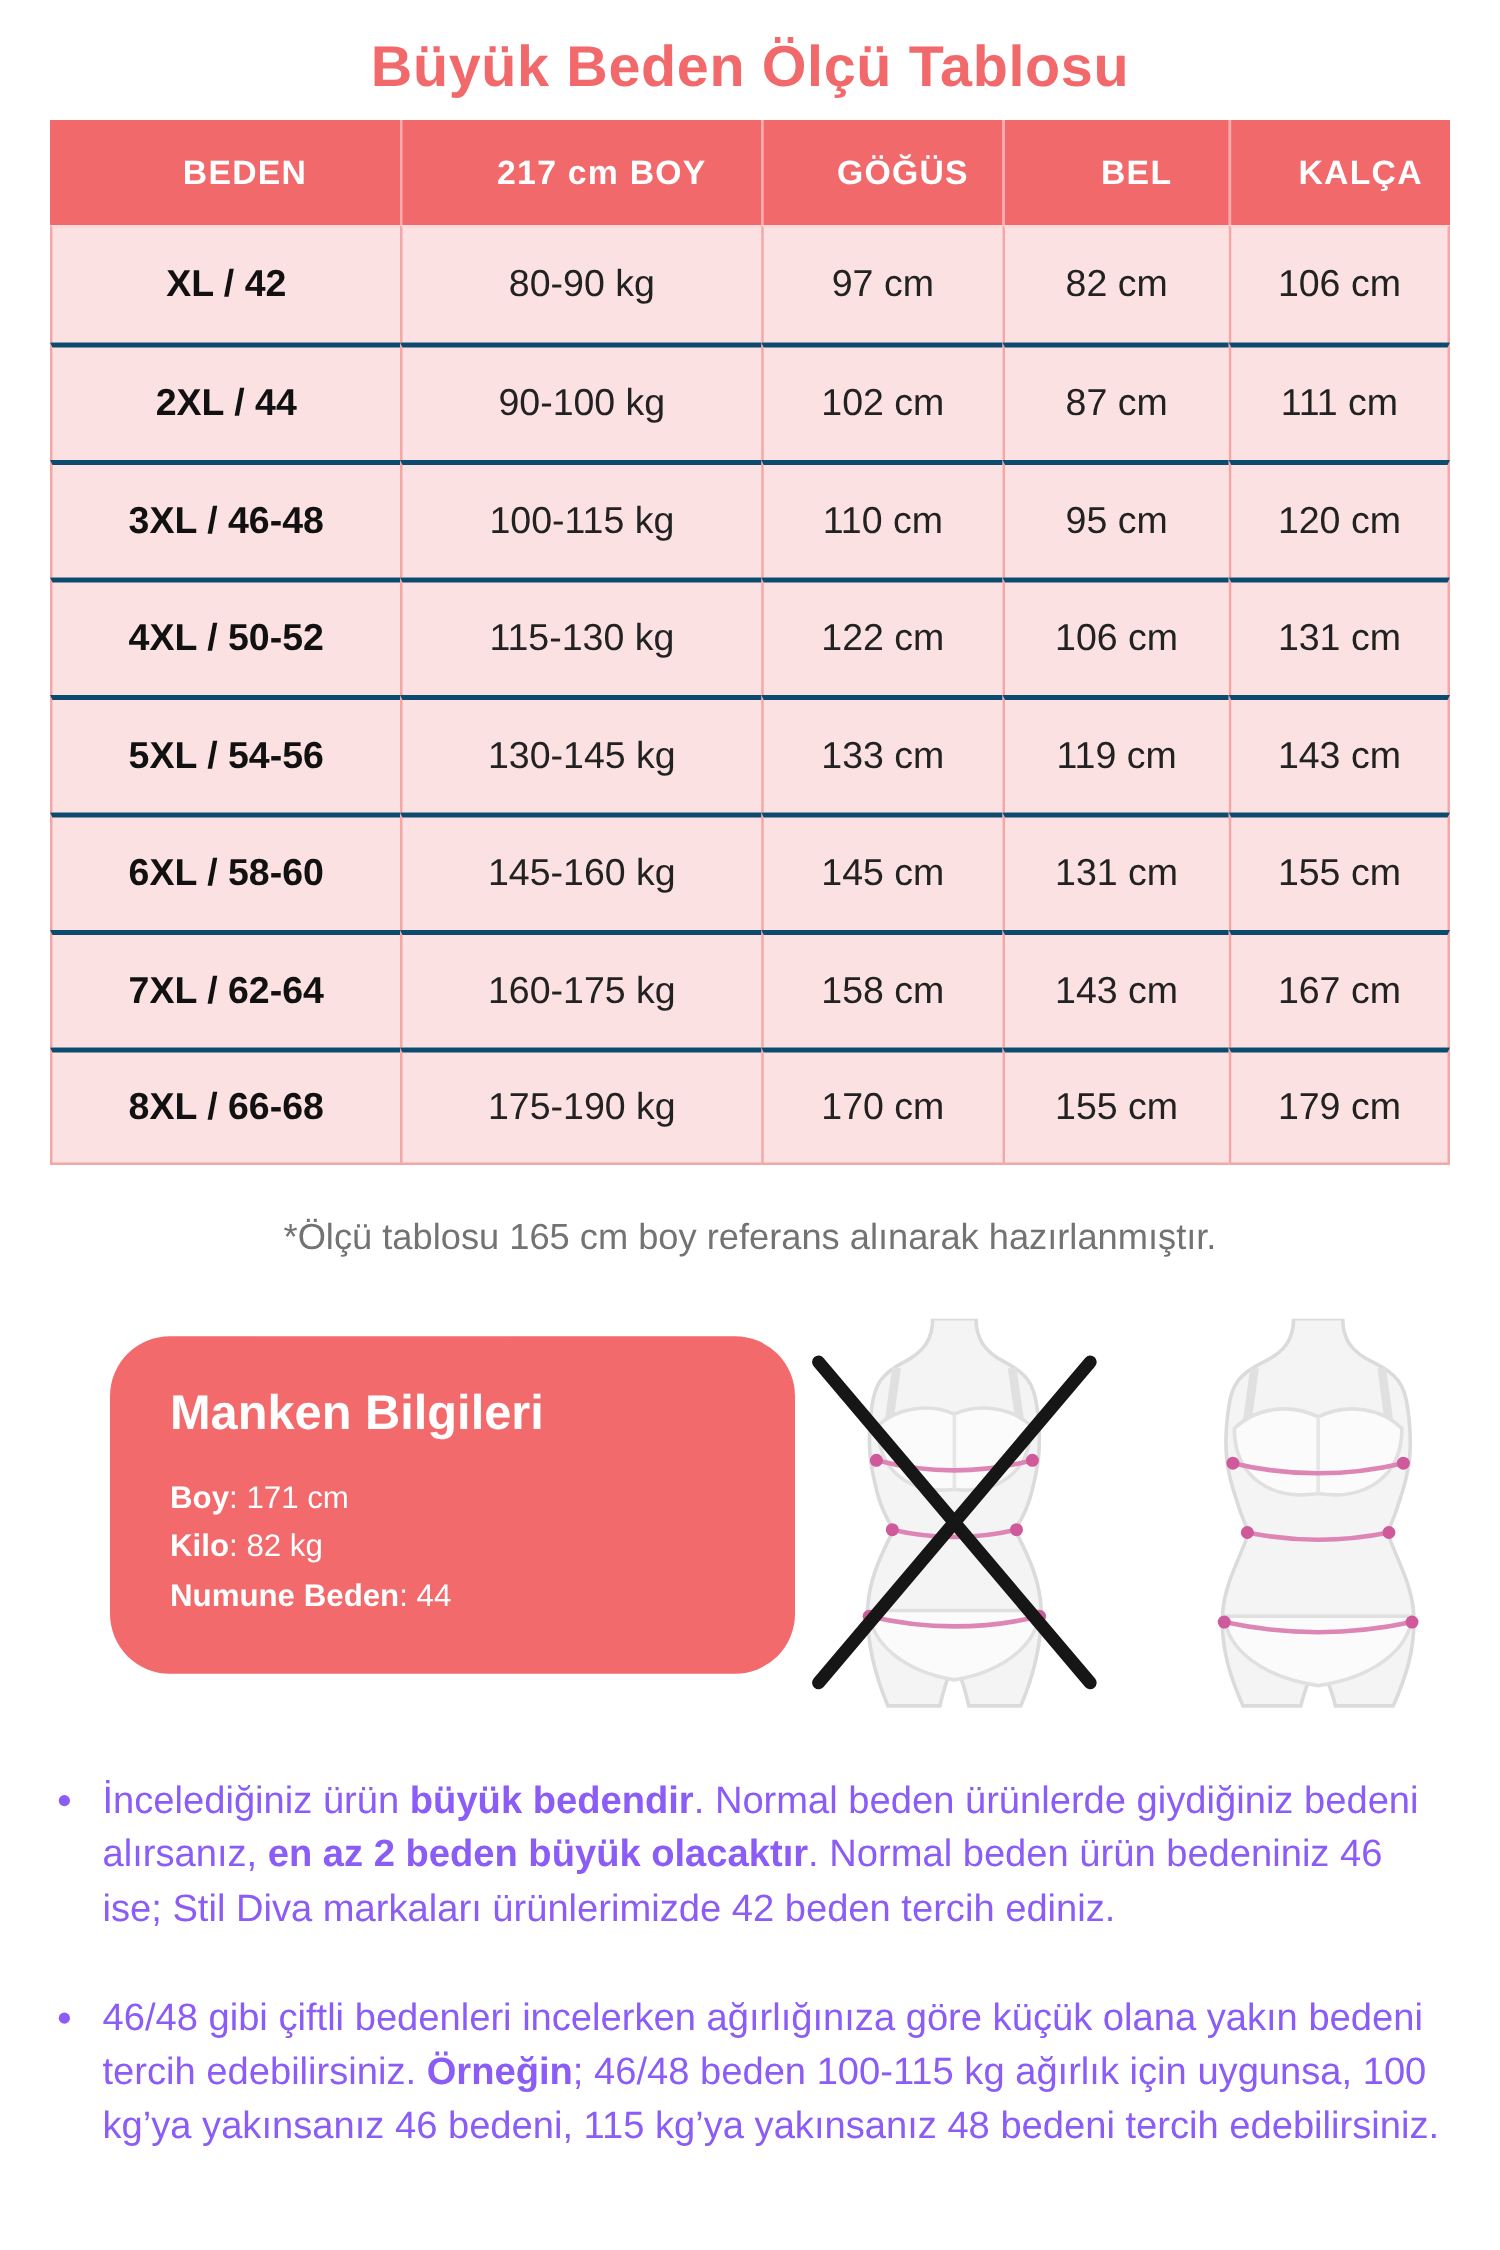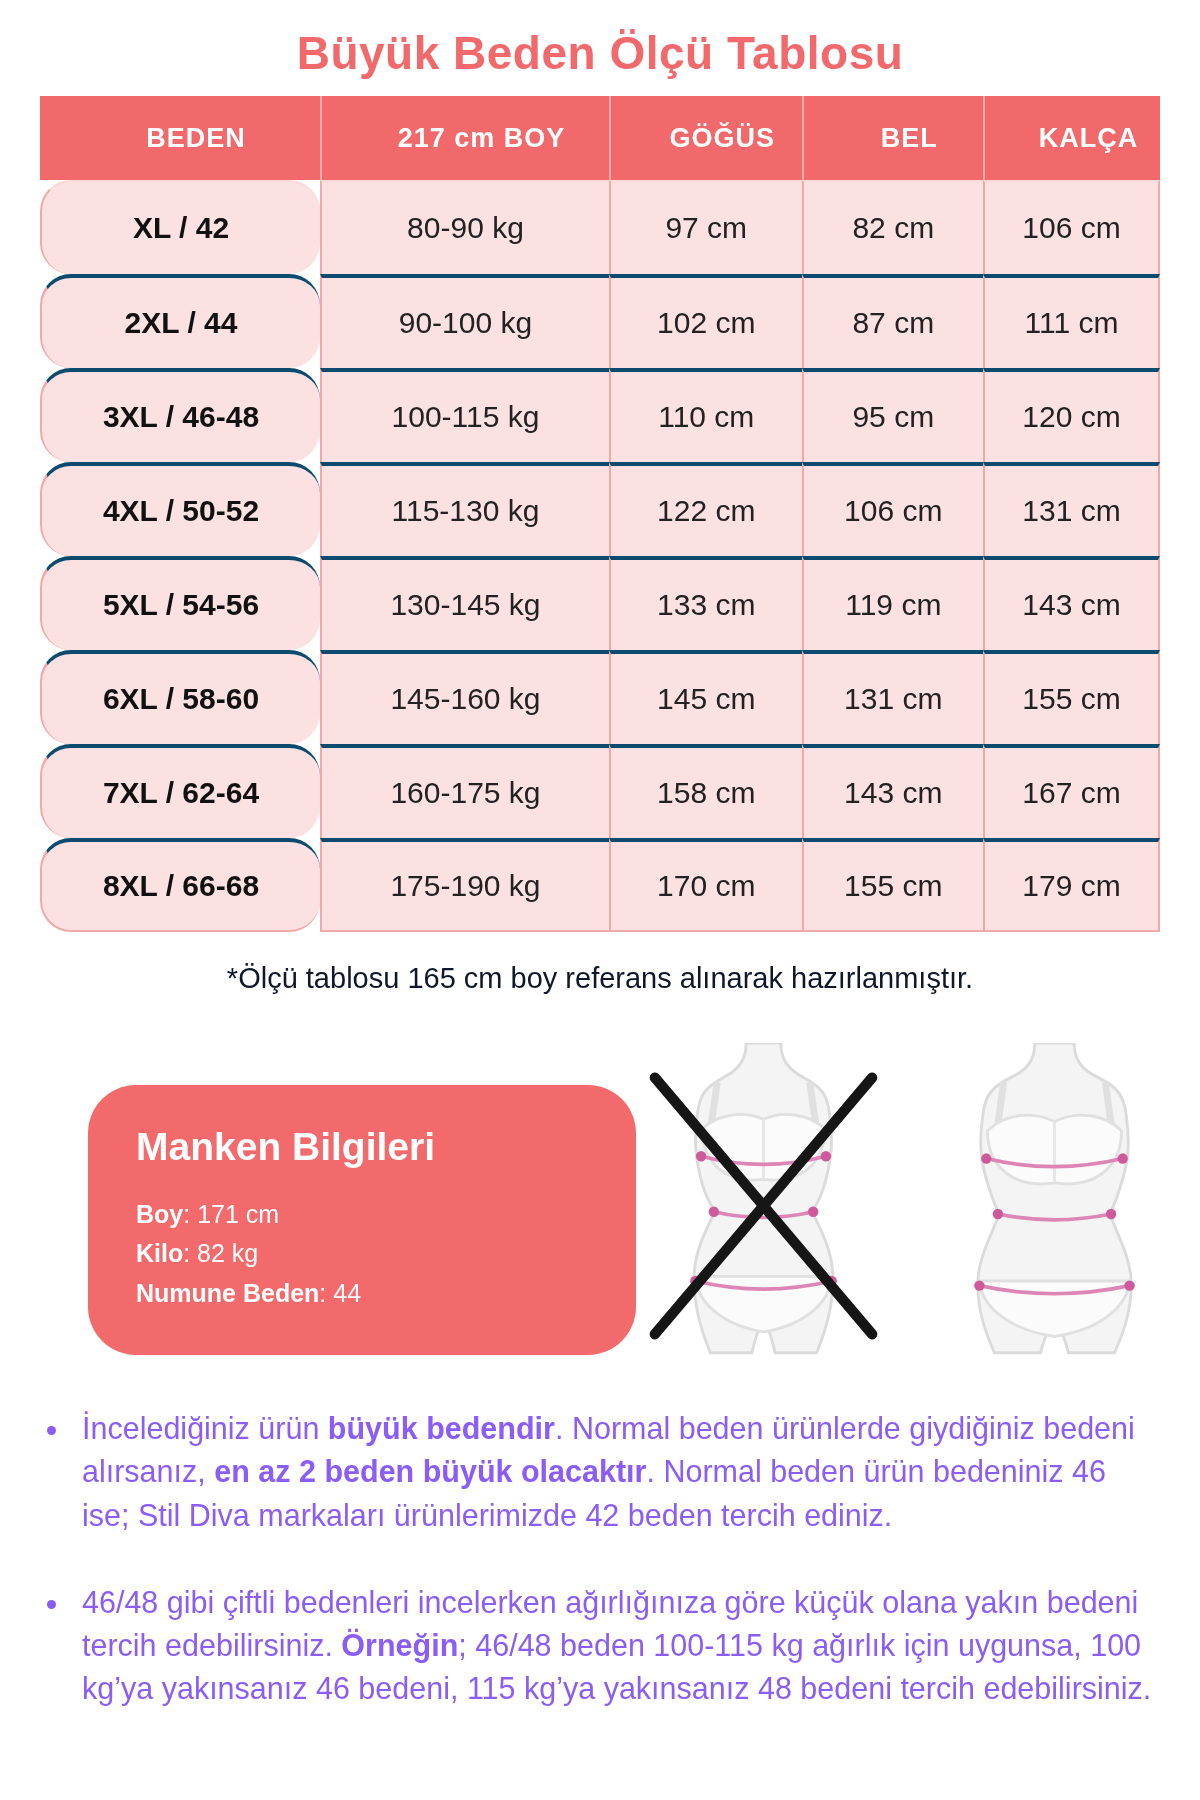--- a/index.html
+++ b/index.html
@@ -51,34 +51,34 @@
     vertical-align: middle;
     font-size: 30px;
     color: #222222;
     border-left: 2px solid #F3A8A8;
     border-top: 4px solid #0c4a6e;
   }
   .size-table td:first-child { border-left: 2px solid #F3A8A8; }
   .size-table td:last-child { border-right: 2px solid #F3A8A8; }
   .size-table tbody tr:first-child td { border-top: 2px solid #FBD9D9; }
   .size-table tbody tr:last-child td { border-bottom: 2px solid #F3A8A8; }
-  .size-table td.col-size { font-weight: 700; color: #111111; border-radius: 31px; }
+  .size-table td.col-size { font-weight: 700; color: #111111; }
 
   
   .footnote {
     text-align: center;
     font-size: 29px;
-    color: #0f172a;
-    margin-top: 30px;
+    color: #737373;
+    margin-top: 42px;
   }
 
   
   .info-section {
     display: flex;
-    align-items: flex-end;
+    align-items: center;
     margin: 34px 20px 0 45px;
     padding-left: 43px;
   }
   .model-card {
     width: 548px;
     flex: 0 0 548px;
     background: #F36A6C;
     border-radius: 48px;
     padding: 40px 20px 42px 48px;
     color: #ffffff;

